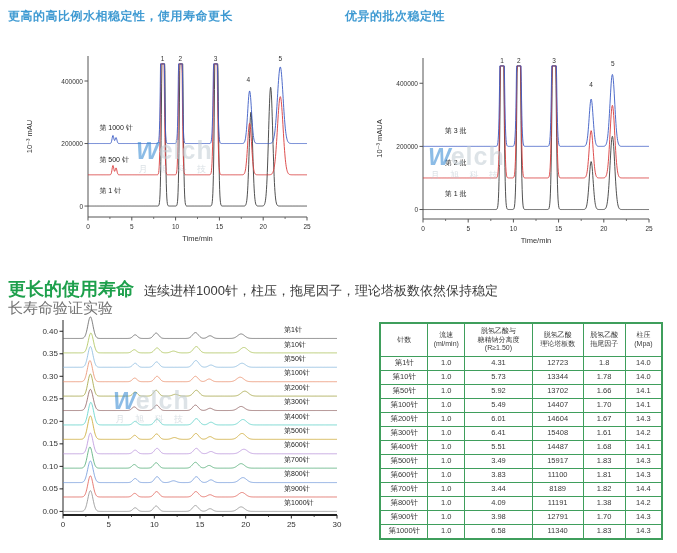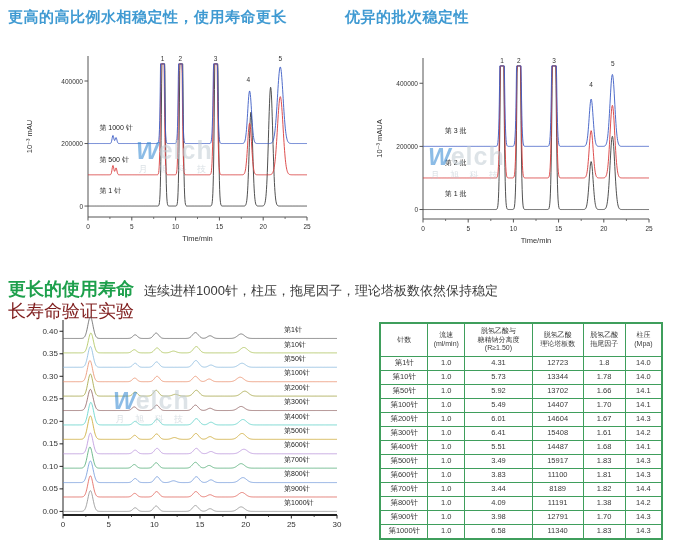--- a/index.html
+++ b/index.html
@@ -1,24 +1,24 @@
 <!DOCTYPE html>
 <html><head>
 <meta charset="utf-8">
 <style>
   html,body{margin:0;padding:0;}
   body{
     width:677px;height:553px;background:#ffffff;position:relative;overflow:hidden;
     font-family:"Liberation Sans","DejaVu Sans",sans-serif;color:#333;
   }
   .abs{position:absolute;}
-  .sec-title{font-size:15px;font-weight:bold;color:#3f9ad2;letter-spacing:0.5px;}
+  .sec-title{font-size:12px;font-weight:bold;color:#3f9ad2;letter-spacing:0.5px;}
   .sec2-line{font-size:13px;color:#3a3a3a;white-space:nowrap;}
   .sec2-head{font-size:18px;font-weight:bold;color:#1ea04c;margin-right:10px;}
-  .sec2-sub{font-size:18px;color:#7f1d1d;}
+  .sec2-sub{font-size:15px;color:#737373;}
   .chart-box{position:absolute;}
   svg{display:block;font-family:"Liberation Sans","DejaVu Sans",sans-serif;}
   .watermark{
     position:absolute;display:flex;flex-direction:column;align-items:center;
     opacity:0.55;pointer-events:none;line-height:1;
   }
   .wm-row{display:flex;align-items:flex-end;}
   .wm-w{font-size:24px;font-weight:900;font-style:italic;color:#2f86d2;}
   .wm-rest{font-size:25px;font-weight:bold;color:#c2cdd4;letter-spacing:1px;}
   .wm-cn{font-size:9px;color:#bcc8d0;letter-spacing:4px;margin-top:2px;}

